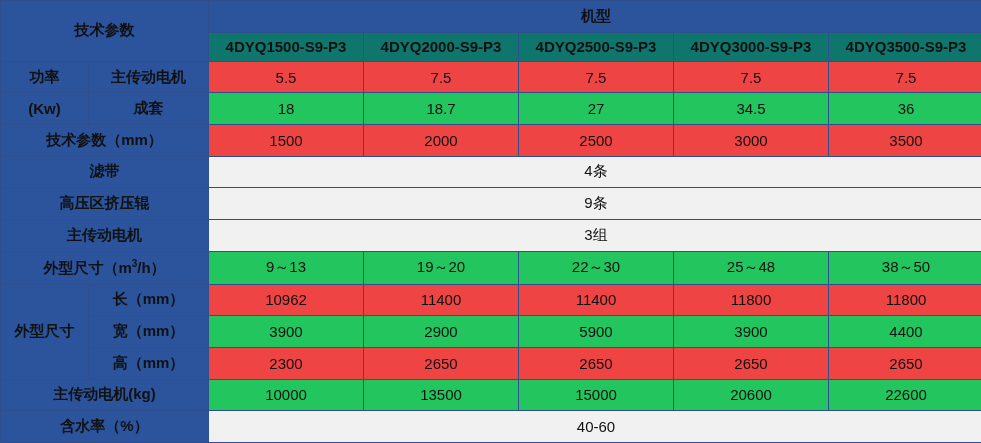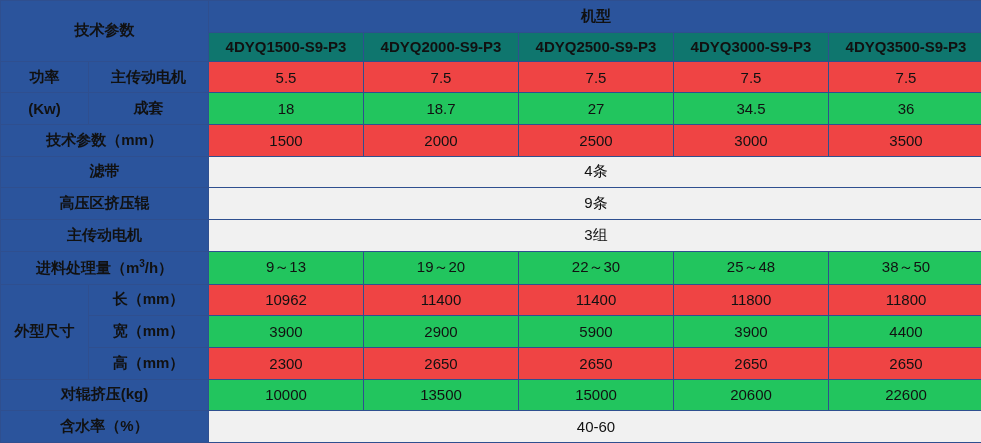--- a/index.html
+++ b/index.html
@@ -145,21 +145,21 @@
       <td class="rowhdr" colspan="2">高压区挤压辊</td>
       <td class="span-val" colspan="5">9条</td>
     </tr>
 
     <tr>
       <td class="rowhdr" colspan="2">主传动电机</td>
       <td class="span-val" colspan="5">3组</td>
     </tr>
 
     <tr>
-      <td class="rowhdr" colspan="2"><span>进料处理量（m</span><sup>3</sup><span>/h）</span></td>
+      <td class="rowhdr" colspan="2"><span>外型尺寸（m</span><sup>3</sup><span>/h）</span></td>
       <td class="val alt">9～13</td>
       <td class="val alt">19～20</td>
       <td class="val alt">22～30</td>
       <td class="val alt">25～48</td>
       <td class="val alt">38～50</td>
     </tr>
 
     <tr>
       <td class="rowhdr" rowspan="3">外型尺寸</td>
       <td class="sub">长（mm）</td>
@@ -182,21 +182,21 @@
     <tr>
       <td class="sub">高（mm）</td>
       <td class="val">2300</td>
       <td class="val">2650</td>
       <td class="val">2650</td>
       <td class="val">2650</td>
       <td class="val">2650</td>
     </tr>
 
     <tr>
-      <td class="rowhdr" colspan="2">对辊挤压(kg)</td>
+      <td class="rowhdr" colspan="2">主传动电机(kg)</td>
       <td class="val alt">10000</td>
       <td class="val alt">13500</td>
       <td class="val alt">15000</td>
       <td class="val alt">20600</td>
       <td class="val alt">22600</td>
     </tr>
 
     <tr>
       <td class="rowhdr" colspan="2">含水率（%）</td>
       <td class="span-val" colspan="5">40-60</td>

